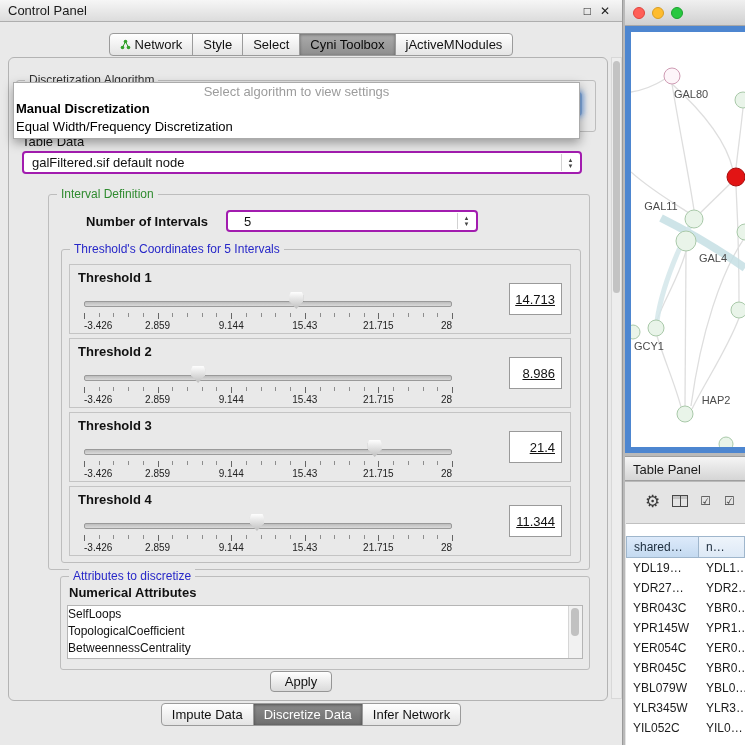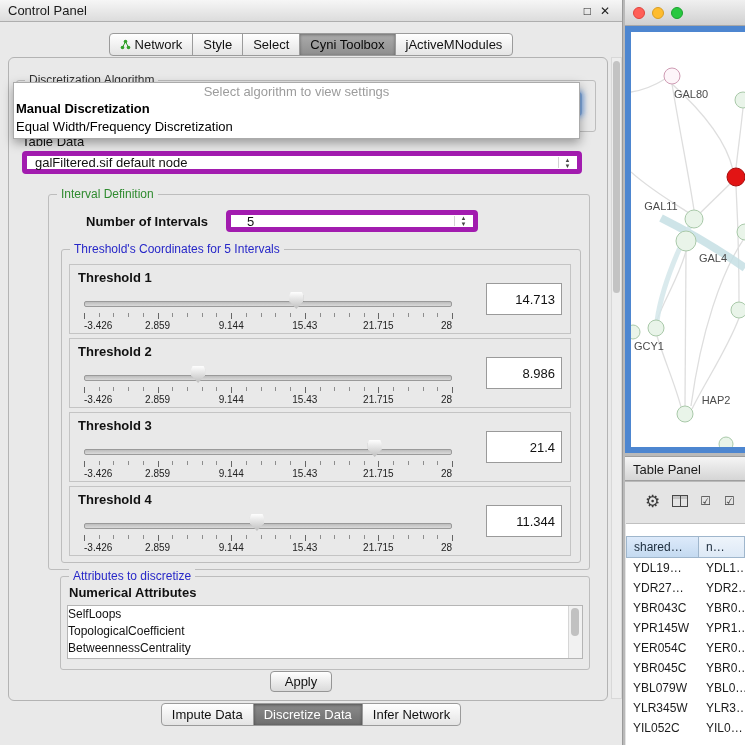--- a/index.html
+++ b/index.html
@@ -25,21 +25,21 @@
   .content-frame{position:absolute;left:8px;top:57px;width:598px;height:642px;border:1px solid #b3b3b3;border-radius:6px;}
 
   
   .groupbox{position:absolute;border:1px solid #bdbdbd;border-radius:3px;}
   .groupbox>.legend{position:absolute;top:-8px;left:8px;background:#e9e9e9;padding:0 4px;font-size:12px;line-height:14px;white-space:nowrap;}
   .legend.green{color:#2f8b2f;}
   .legend.blue{color:#2727c8;}
   .legend.gray{color:#333;}
 
   
-  .combo{position:absolute;background:#fff;border:5px solid #a21caf;border-radius:4px;font-size:13px;box-sizing:border-box;}
+  .combo{position:absolute;background:#fff;border:2px solid #a21caf;border-radius:4px;font-size:13px;box-sizing:border-box;}
   .combo .val{position:absolute;left:8px;top:0;bottom:0;display:flex;align-items:center;white-space:nowrap;}
   .combo .arrows{position:absolute;right:1px;top:1px;bottom:1px;width:17px;border-left:1px solid #d2d2d2;display:flex;flex-direction:column;align-items:center;justify-content:center;color:#444;}
   .combo .arrows i{font-style:normal;font-size:6px;line-height:6px;}
   #algo-combo{left:22px;top:92px;width:560px;height:24px;border-color:#7ea7dd;box-shadow:0 0 5px 2px rgba(96,156,240,.65);}
   #algo-combo .val{color:#9b9b9b;}
   #tabledata-label{position:absolute;left:22px;top:134px;font-size:13px;}
   #tabledata-combo{left:22px;top:151px;width:560px;height:23px;}
   #num-combo .val{left:16px;}
 
   
@@ -50,21 +50,21 @@
 
   
   #algo-group{left:16px;top:80px;width:578px;height:50px;}
   #interval-group{left:48px;top:194px;width:540px;height:374px;}
   #num-label{position:absolute;left:37px;top:19px;font-size:13px;font-weight:bold;}
   #num-combo{left:177px;top:15px;width:252px;height:22px;}
   #thresholds-group{left:12px;top:54px;width:518px;height:312px;}
 
   .threshold-panel{position:absolute;left:7px;width:502px;height:70px;border:1px solid #c4c4c4;background:#e9e9e9;box-sizing:border-box;}
   .tp-label{position:absolute;left:8px;top:5px;font-size:13px;font-weight:bold;}
-  .tp-value{position:absolute;right:8px;top:18px;width:76px;height:32px;background:#fff;border:1px solid #9a9a9a;font-size:13px;display:flex;align-items:center;justify-content:flex-end;padding-right:6px;box-sizing:border-box;}
+  .tp-value{position:absolute;right:8px;top:18px;width:53px;height:32px;background:#fff;border:1px solid #9a9a9a;font-size:13px;display:flex;align-items:center;justify-content:flex-end;padding-right:6px;box-sizing:border-box;text-decoration:underline;}
   .slider{position:absolute;left:14px;top:24px;width:368px;height:44px;}
   .slider .track{position:absolute;left:0;right:0;top:12px;height:4px;background:linear-gradient(#bdbdbd,#dadada);border:1px solid #9a9a9a;border-radius:2px;}
   .slider .thumb{position:absolute;top:3px;width:14px;height:17px;transform:translateX(-50%);background:linear-gradient(#fefefe,#bfbfbf);clip-path:polygon(10% 0,90% 0,100% 20%,100% 55%,50% 100%,0 55%,0 20%);filter:drop-shadow(0 1px 1px rgba(0,0,0,.45));}
   .slider .ticks{position:absolute;left:0;right:0;top:24px;height:6px;}
   .ticks i{position:absolute;top:0;width:1px;height:4px;background:#8d8d8d;}
   .ticks i.major{height:6px;background:#666;}
   .slider .scale{position:absolute;left:0;right:0;top:31px;height:11px;font-size:10px;color:#222;}
   .scale span{position:absolute;transform:translateX(-50%);white-space:nowrap;}
   .scale span.first{transform:none;}
   .scale span.last{transform:translateX(-100%);}

